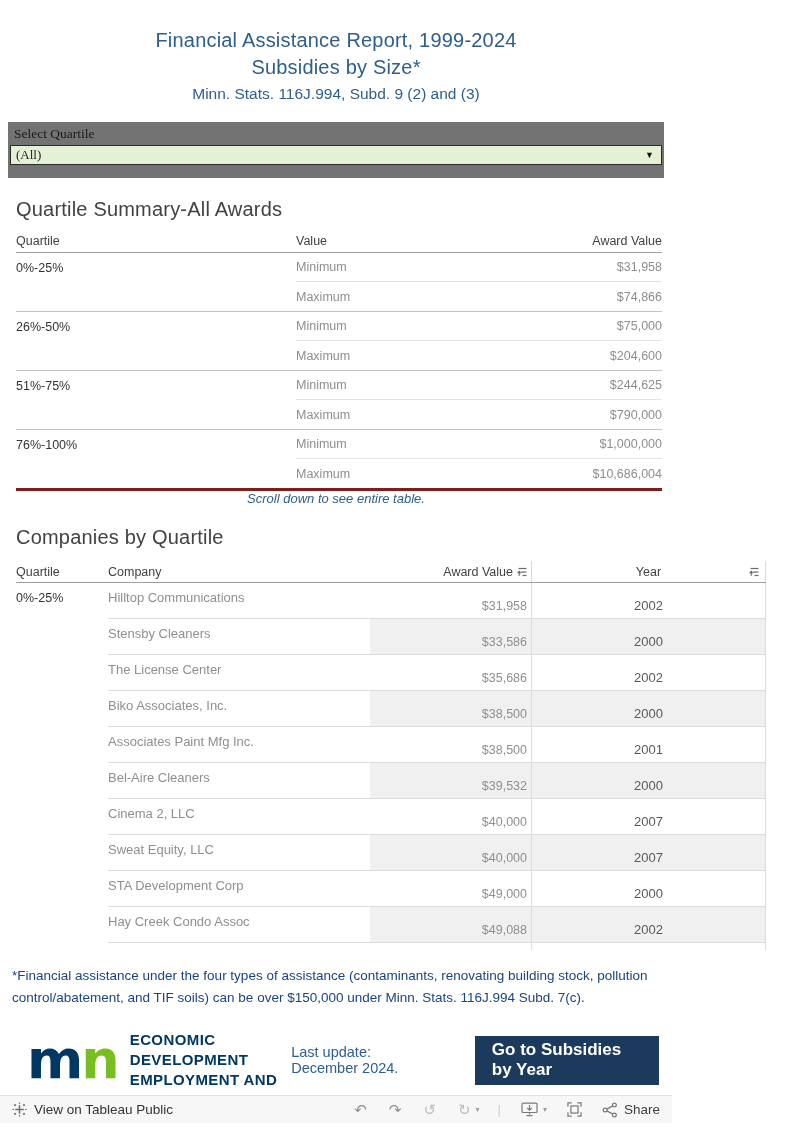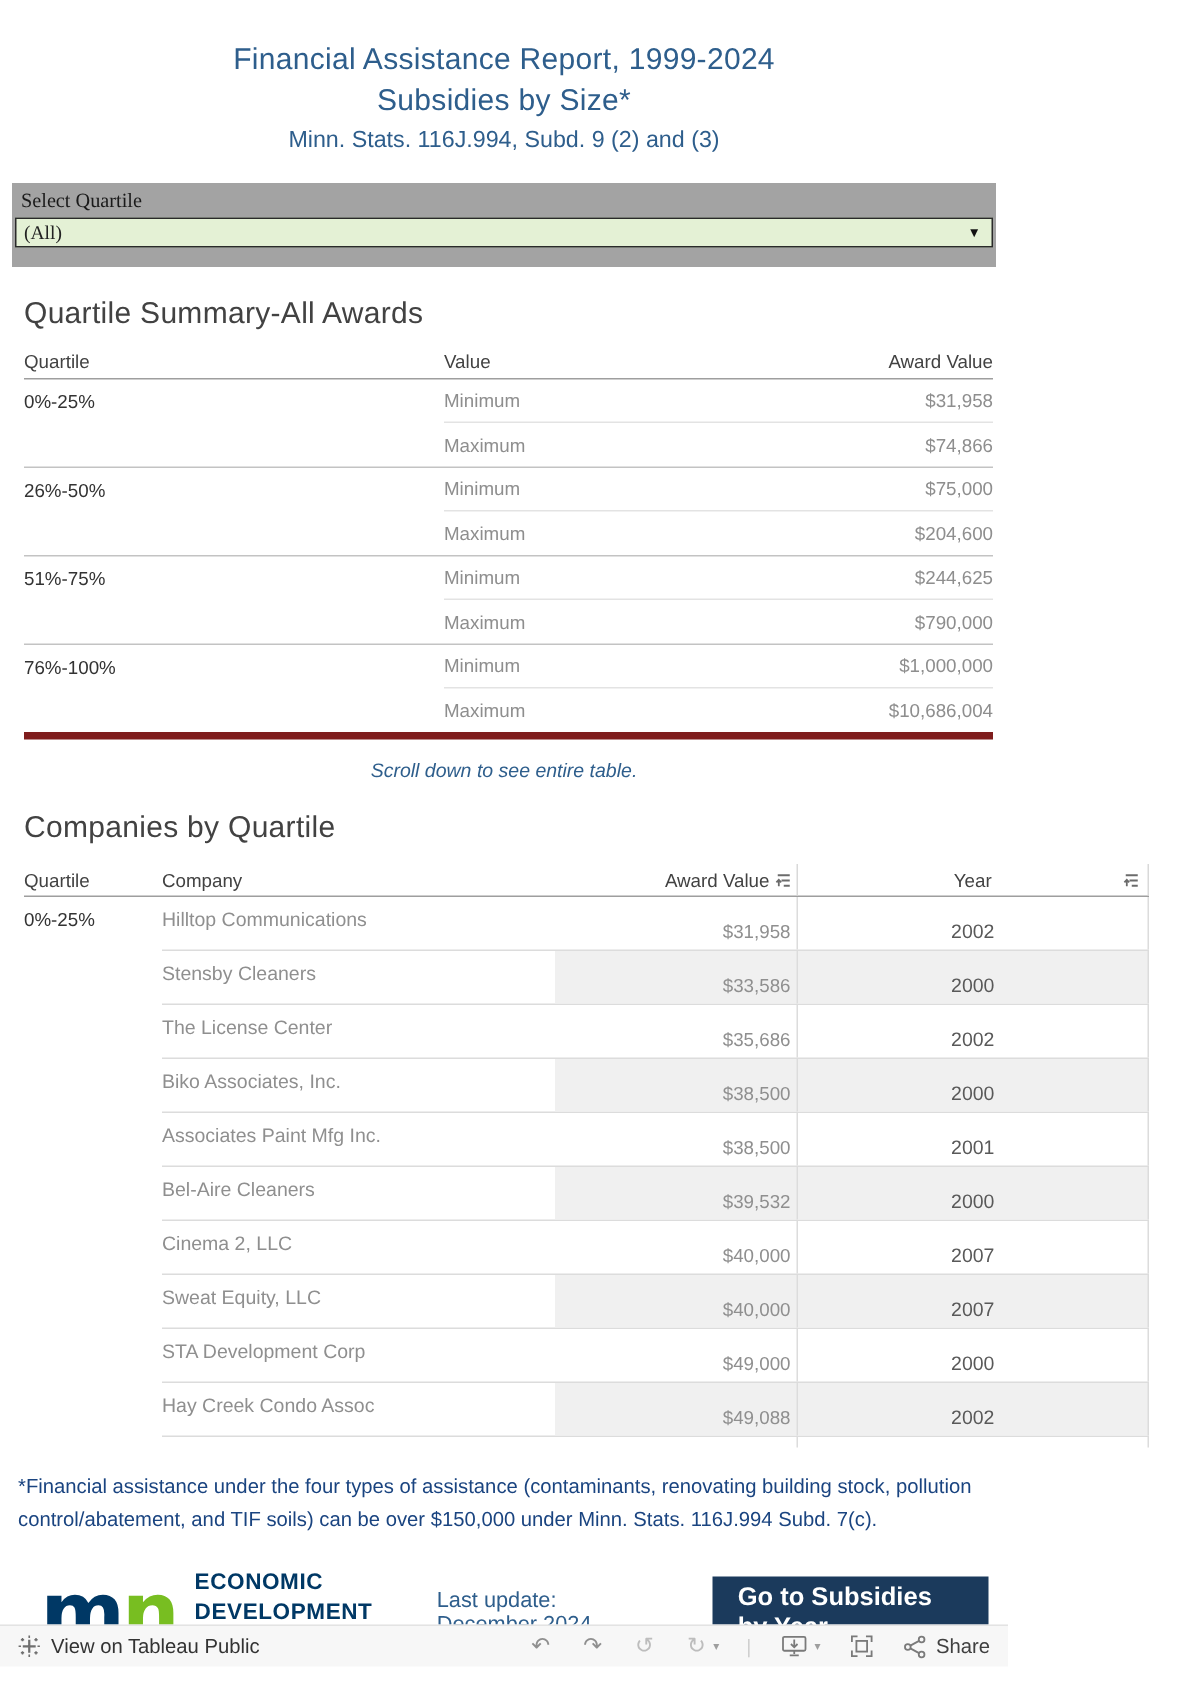--- a/index.html
+++ b/index.html
@@ -6,48 +6,48 @@
   html,body { width:800px; height:1127px; background:#fff; overflow:hidden;
     font-family:"Liberation Sans","DejaVu Sans",sans-serif; }
   .page { position:relative; width:672px; height:1127px; }
 
   
   .titles { padding-top:27px; text-align:center; color:#2e5e8c; }
   .t1,.t2 { font-size:20px; line-height:27px; letter-spacing:.2px; }
   .t3 { font-size:15.5px; line-height:22px; margin-top:2px; }
 
   
-  .filter { margin:17px 8px 0 8px; background:#a3a3a3; padding:3px 2px 13px 2px; }
+  .filter { margin:17px 8px 0 8px; background:#737373; padding:3px 2px 13px 2px; }
   .filter-label { font-family:"Liberation Serif","DejaVu Serif",serif; font-size:13.5px;
     color:#1a1a1a; padding:1px 0 3px 4px; }
   .filter-select { height:20px; background:#e4f1d5; border:1px solid #2a2a2a;
     display:flex; align-items:center; padding:0 7px 0 5px; cursor:pointer; }
   .filter-value { font-family:"Liberation Serif","DejaVu Serif",serif; font-size:13px; color:#222; flex:1; }
   .filter-caret { font-size:9px; color:#111; }
 
   
   .section-title { margin:20px 0 0 16px; font-size:20px; color:#424242; letter-spacing:.2px; }
 
   
   .sum-table { margin:13px 10px 0 16px; }
   .sum-head { display:flex; align-items:flex-end; height:19px; border-bottom:1px solid #9e9e9e;
     font-size:12.5px; color:#424242; padding-bottom:4px; }
   .sum-head .hq { width:280px; }
   .sum-head .hv { flex:1; }
   .sum-head .ha { margin-left:auto; }
   .sum-group { border-bottom:1px solid #c3c3c3; }
-  .sum-group.last { border-bottom:5px solid #7f1d1d; }
+  .sum-group.last { border-bottom:3px solid #7f1d1d; }
   .sum-row { display:flex; height:29px; }
   .sum-q { width:280px; font-size:12.5px; color:#333; padding-top:8px; }
   .sum-inner { flex:1; display:flex; align-items:center;gap:18px; }
   .sum-row.min .sum-inner { border-bottom:1px solid #e3e3e3; }
   .sum-v { font-size:12.5px; color:#8e8e8e; }
   .sum-a { margin-left:auto; font-size:12.5px; color:#8e8e8e; }
 
-  .scroll-note { margin-top:13px; text-align:center; font-size:13px; font-style:italic; color:#2e5e8c; }
+  .scroll-note { text-align:center; font-size:13px; font-style:italic; color:#2e5e8c; }
 
   
   .co-table { margin:12px 0 0 16px; width:750px; }
   .co-head { display:flex; align-items:center; height:22px; border-bottom:1px solid #9e9e9e;
     font-size:12.5px; color:#424242; }
   .co-head .hq { width:92px; }
   .co-head .hc { width:262px; }
   .co-head .hav { width:161px; display:flex; justify-content:flex-end; align-items:center; gap:3px; padding-right:3px; }
   .co-head .hy { width:235px; position:relative; text-align:right;
     border-left:1px solid #d9d9d9; border-right:1px solid #d9d9d9; align-self:stretch;
@@ -75,21 +75,21 @@
   .logo-mn { font-family:"DejaVu Sans",sans-serif; font-weight:bold; font-size:54px;
     line-height:44px; letter-spacing:-2px; margin-right:12px; }
   .logo-mn .m { color:#003865; }
   .logo-mn .n { color:#78be21; }
   .logo-text { color:#003865; font-weight:bold; font-size:15px; line-height:20px; letter-spacing:.4px; }
   .last-update { margin-left:auto; margin-right:36px; color:#2e5e8c; font-size:14.5px; }
   .go-button { background:#1b3a5c; color:#fff; font-weight:bold; font-size:17px;
     padding:0 17px; height:49px; display:flex; align-items:center; cursor:pointer; }
 
   
-  .toolbar { position:absolute; left:0; right:0; bottom:16px; height:28px; background:#f7f7f7;
+  .toolbar { position:absolute; left:0; right:0; bottom:4px; height:28px; background:#f7f7f7;
     border-top:1px solid #e3e3e3; display:flex; align-items:center; padding:0 12px; }
   .tb-left { display:flex; align-items:center; gap:7px; color:#333; font-size:13.5px; cursor:pointer; }
   .tb-right { margin-left:auto; display:flex; align-items:center; }
   .tb-ic { font-size:15px; color:#8f8f8f; margin-left:22px; cursor:pointer; line-height:1; }
   .tb-ic.dim { color:#bdbdbd; }
   .tb-caret { font-size:8px; color:#9e9e9e; margin-left:5px; cursor:pointer; }
   .tb-pipe { color:#cfcfcf; margin-left:18px; font-size:13px; }
   .tb-svg { margin-left:20px; cursor:pointer; display:flex; align-items:center; }
   .tb-share-label { margin-left:6px; color:#404040; font-size:13.5px; cursor:pointer; }
   svg { display:block; }

